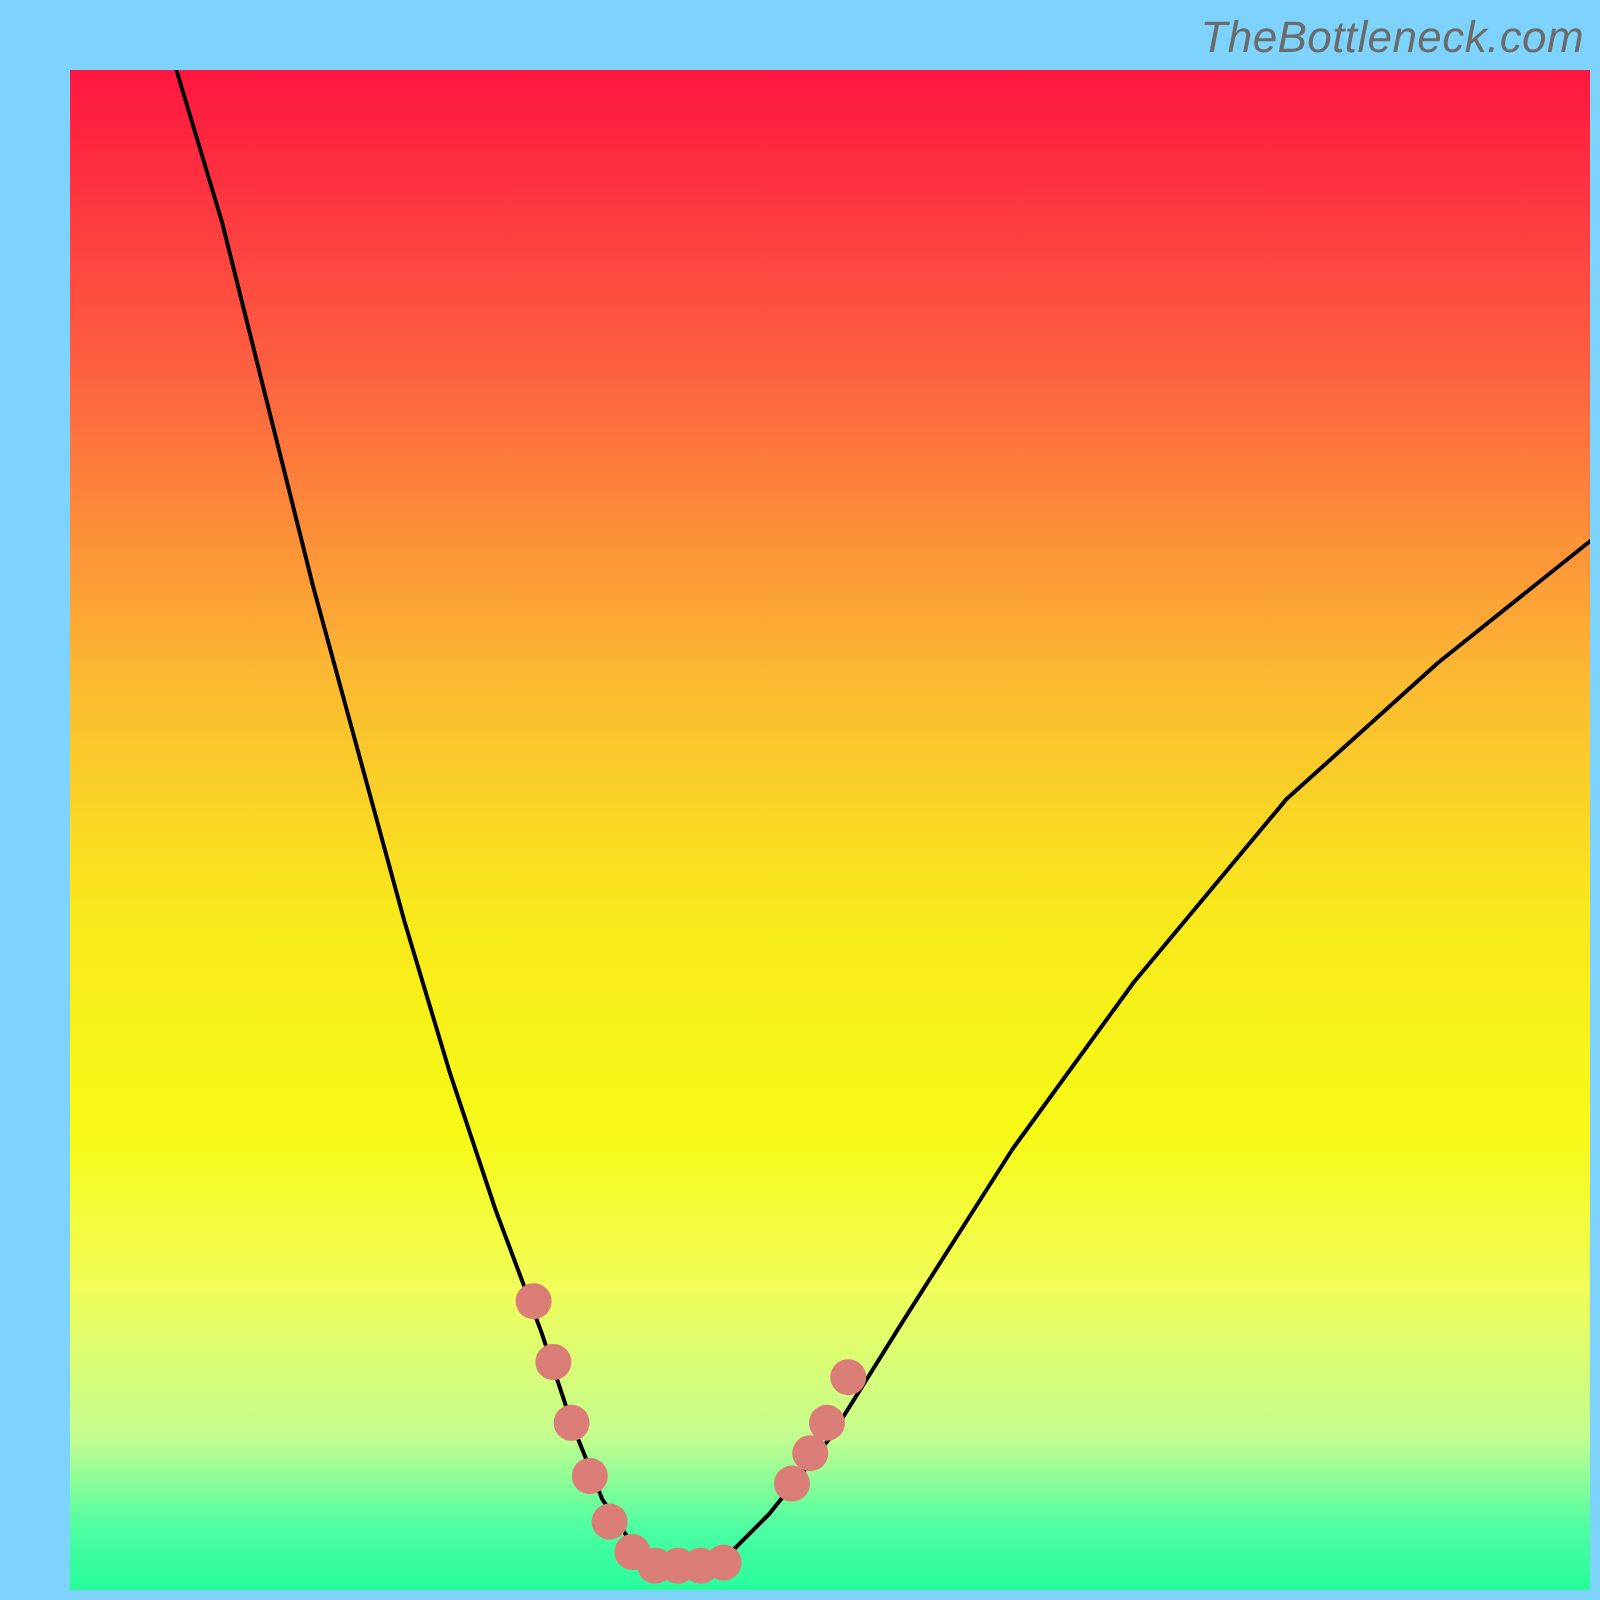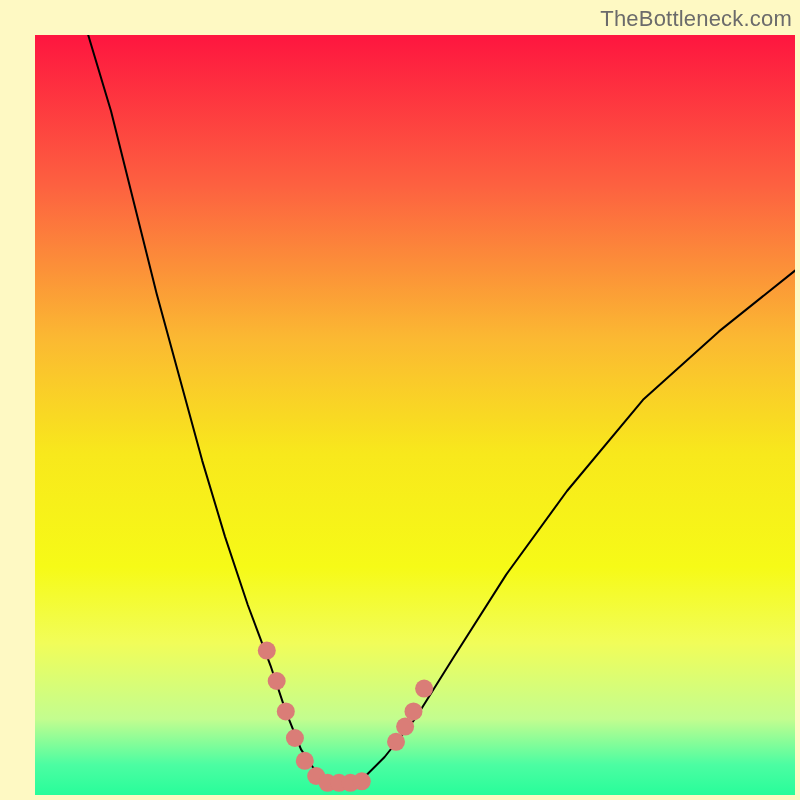--- a/index.html
+++ b/index.html
@@ -8,21 +8,22 @@
     width: 800px;
     height: 800px;
     overflow: hidden;
     background: #000;
     font-family: Arial, Helvetica, sans-serif;
   }
   .frame {
     position: relative;
     width: 800px;
     height: 800px;
-    background: #fef9c3;
+    background: #7dd3fc;
+    font-style: italic;
   }
   .plot-area {
     position: absolute;
     left: 35px;
     top: 35px;
     width: 760px;
     height: 760px;
     overflow: hidden;
   }
   .gradient-bg {

